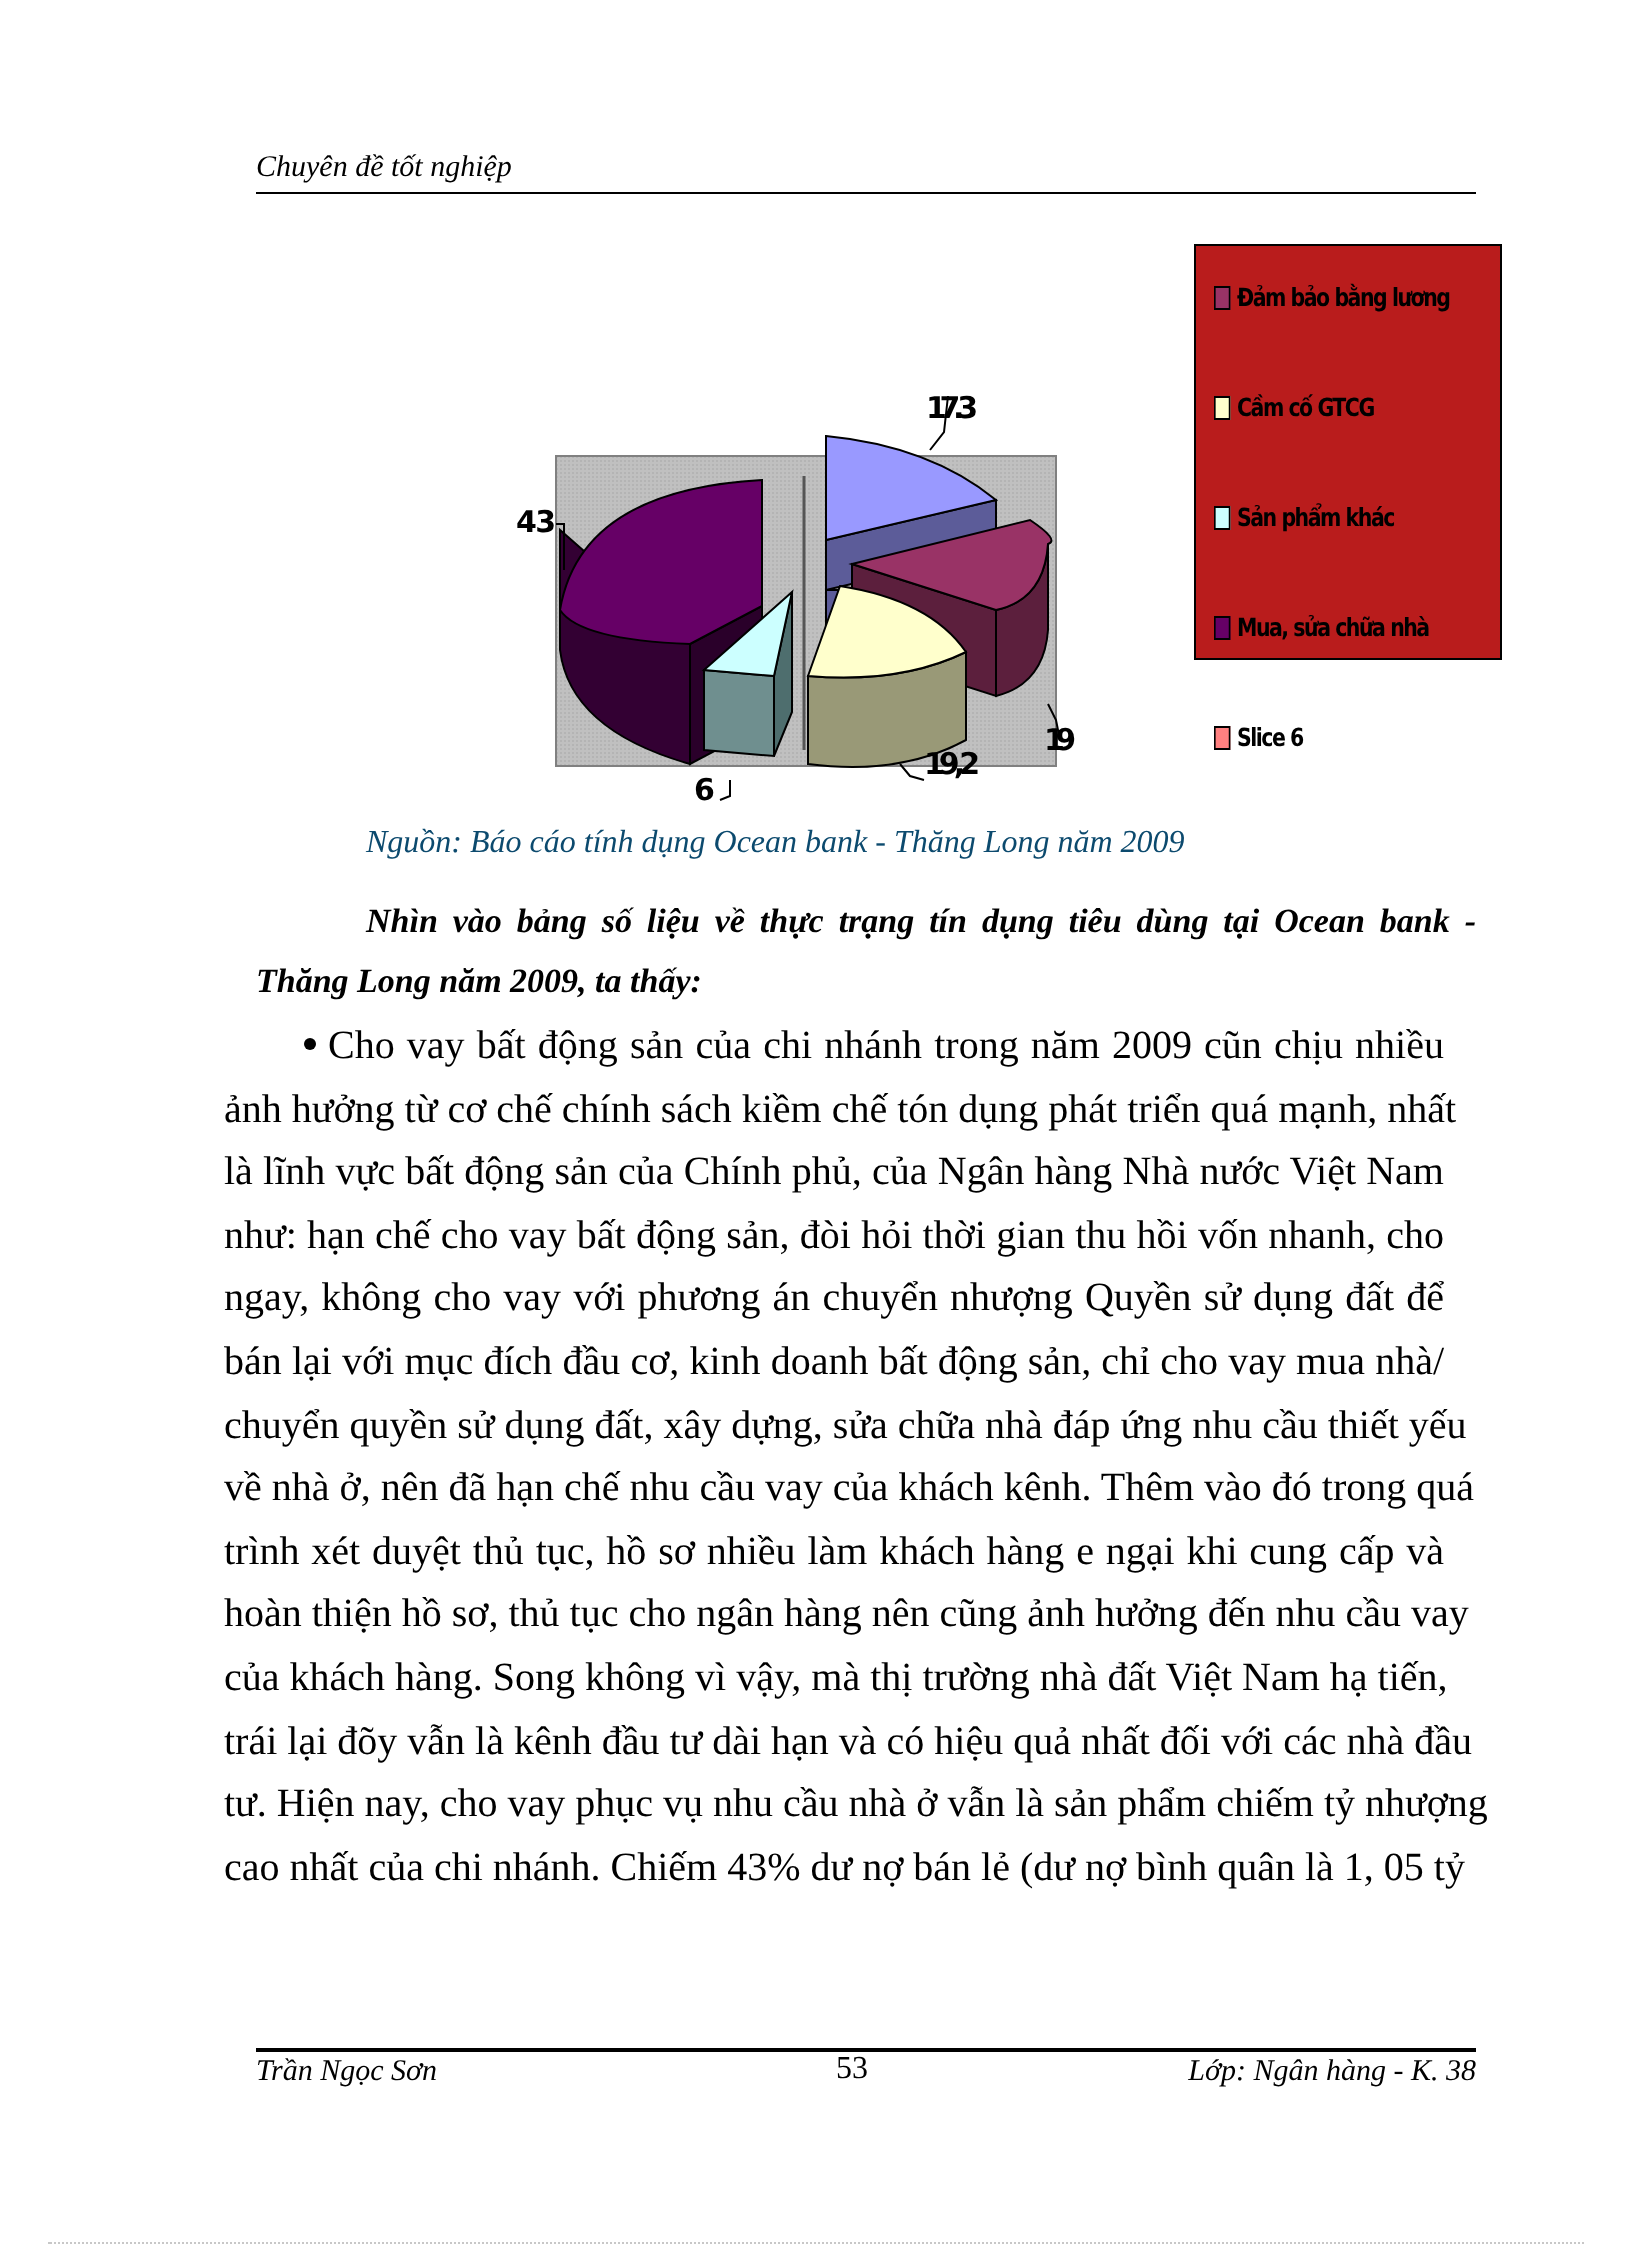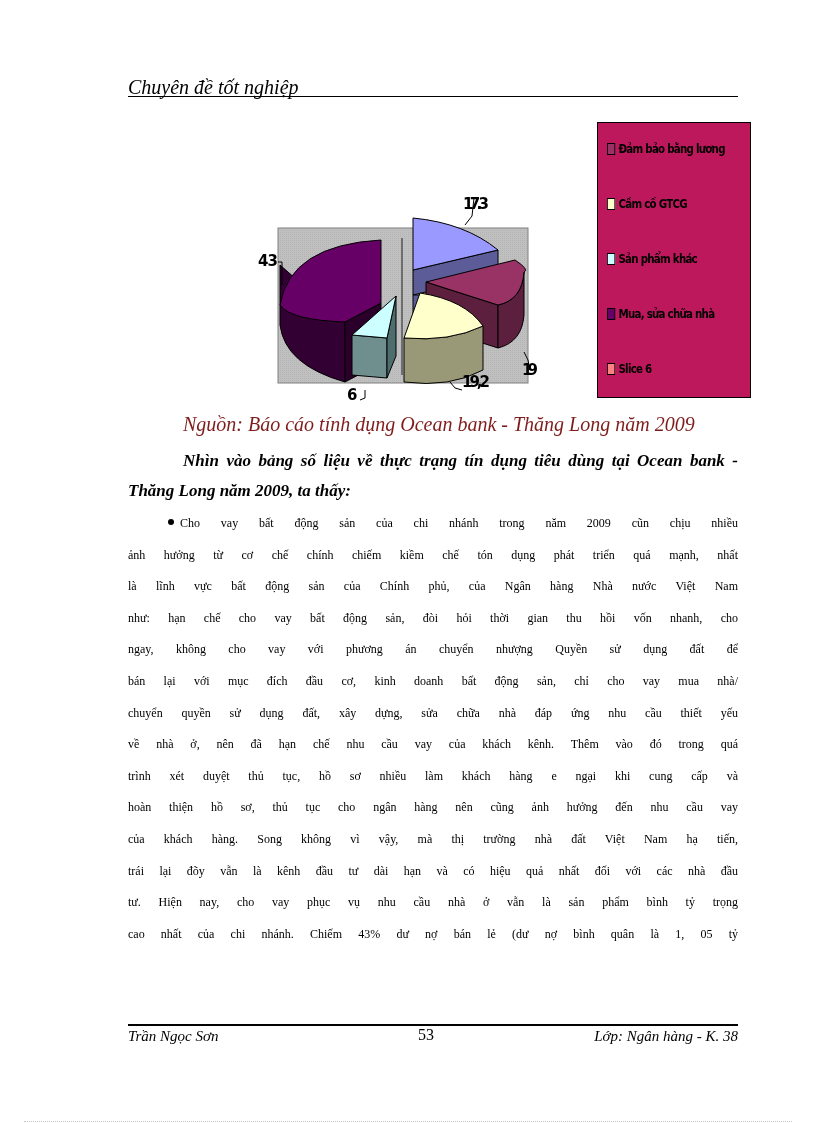--- a/index.html
+++ b/index.html
@@ -1,35 +1,35 @@
 <!DOCTYPE html>
 <html><head>
 <meta charset="utf-8">
 <style>
   html, body { margin: 0; padding: 0; background: #ffffff; }
   body { width: 816px; height: 1123px; position: relative; overflow: hidden;
          font-family: "Liberation Serif", "DejaVu Serif", serif; color: #000; }
   .page-header { position: absolute; left: 128px; top: 76px; width: 610px; height: 22px; }
-  .page-header .title { font-style: italic; font-size: 20px; position: absolute; left: 0; top: 0; }
+  .page-header .title { font-style: italic; font-size: 15px; position: absolute; left: 0; top: 0; }
   .page-header .rule { position: absolute; left: 0; right: 0; top: 20px; border-top: 1px solid #000; }
 
   .chart-wrap { position: absolute; left: 250px; top: 120px; width: 510px; height: 285px; }
   .chart-svg { position: absolute; left: 0; top: 0; }
-  .legend { position: absolute; left: 347px; top: 2px; width: 154px; height: 276px;
-            border: 1px solid #000; background: #be185d; box-sizing: border-box; }
+  .legend { position: absolute; left: 347px; top: 2px; width: 154px; height: 208px;
+            border: 1px solid #000; background: #b91c1c; box-sizing: border-box; }
   .legend-item { position: absolute; left: 9px; display: flex; align-items: center;
                  font-family: "DejaVu Sans", sans-serif; font-weight: bold; font-size: 12.5px;
                  letter-spacing: -0.9px; transform: scaleX(0.82); transform-origin: left center; white-space: nowrap; }
   .legend-swatch { width: 8px; height: 10px; border: 1px solid #000; margin-right: 4px; display: inline-block; }
 
-  .caption { position: absolute; left: 183px; top: 413px; font-size: 20px; font-style: italic; color: #7f1d1d; }
+  .caption { position: absolute; left: 183px; top: 413px; font-size: 16px; font-style: italic; color: #0c4a6e; }
   .lead { position: absolute; left: 128px; top: 446px; width: 610px; font-size: 17px; font-weight: bold;
           font-style: italic; line-height: 30px; text-align: justify; text-indent: 55px; }
 
-  .body-text { position: absolute; left: 128px; top: 508px; width: 610px; font-size: 12px;
+  .body-text { position: absolute; left: 112px; top: 508px; width: 610px; font-size: 20px;
                line-height: 31.6px; }
   .body-line { display: block; white-space: nowrap; text-align: justify; text-align-last: justify; height: 31.6px; }
   .body-line.first { padding-left: 40px; }
   .bullet { display: inline-block; width: 6px; height: 6px; background: #000; border-radius: 50%;
             vertical-align: middle; margin-right: 6px; position: relative; top: -2px; }
 
   .page-footer { position: absolute; left: 128px; top: 1024px; width: 610px; height: 30px; }
   .page-footer .rule { position: absolute; left: 0; right: 0; top: 0; border-top: 2px solid #000; }
   .footer-left { position: absolute; left: 0; top: 4px; font-style: italic; font-size: 15px; }
   .footer-center { position: absolute; left: 290px; top: 2px; font-size: 16px; }
@@ -122,32 +122,32 @@
     </div>
   </div>
 </div>
 
 <div class="caption">Nguồn: Báo cáo tính dụng Ocean bank - Thăng Long năm 2009</div>
 
 <div class="lead">Nhìn vào bảng số liệu về thực trạng tín dụng tiêu dùng tại Ocean bank - Thăng Long năm 2009, ta thấy:</div>
 
 <div class="body-text">
   <span class="body-line first"><span class="bullet"></span><span>Cho vay bất động sản của chi nhánh trong năm 2009 cũn chịu nhiều</span></span>
-  <span class="body-line">ảnh hưởng từ cơ chế chính chiếm kiềm  chế tón dụng phát triển quá mạnh, nhất</span>
+  <span class="body-line">ảnh hưởng từ cơ chế chính sách kiềm  chế tón dụng phát triển quá mạnh, nhất</span>
   <span class="body-line">là lĩnh vực bất động sản của Chính phủ, của Ngân hàng Nhà nước Việt Nam</span>
   <span class="body-line">như: hạn chế cho vay bất động sản, đòi hỏi thời gian thu hồi vốn nhanh, cho</span>
   <span class="body-line">ngay, không cho vay với phương án chuyển nhượng Quyền sử dụng đất để</span>
   <span class="body-line">bán lại  với mục đích đầu cơ, kinh  doanh bất động sản, chỉ cho vay mua nhà/</span>
   <span class="body-line">chuyển quyền sử dụng đất, xây dựng, sửa chữa nhà đáp ứng nhu cầu thiết  yếu</span>
   <span class="body-line">về nhà ở, nên đã hạn chế nhu cầu vay của khách kênh. Thêm vào đó trong quá</span>
   <span class="body-line">trình xét duyệt thủ tục, hồ sơ nhiều làm khách hàng e ngại khi cung cấp và</span>
   <span class="body-line">hoàn thiện hồ sơ, thủ tục cho ngân hàng nên cũng ảnh hưởng đến nhu cầu vay</span>
   <span class="body-line">của khách hàng. Song không vì vậy, mà thị trường nhà đất Việt Nam hạ tiến,</span>
   <span class="body-line">trái lại  đõy vẫn là kênh đầu tư dài hạn và có hiệu quả nhất đối với các nhà đầu</span>
-  <span class="body-line">tư. Hiện nay, cho vay phục vụ nhu cầu nhà ở vẫn là sản phẩm bình tỷ trọng</span>
+  <span class="body-line">tư. Hiện nay, cho vay phục vụ nhu cầu nhà ở vẫn là sản phẩm chiếm tỷ nhượng</span>
   <span class="body-line">cao nhất của chi nhánh. Chiếm 43% dư nợ bán lẻ (dư nợ bình quân là 1, 05 tỷ</span>
 </div>
 
 <div class="page-footer">
   <div class="rule"></div>
   <span class="footer-left">Trần Ngọc Sơn</span>
   <span class="footer-center">53</span>
   <span class="footer-right">Lớp: Ngân hàng - K. 38</span>
 </div>
 

